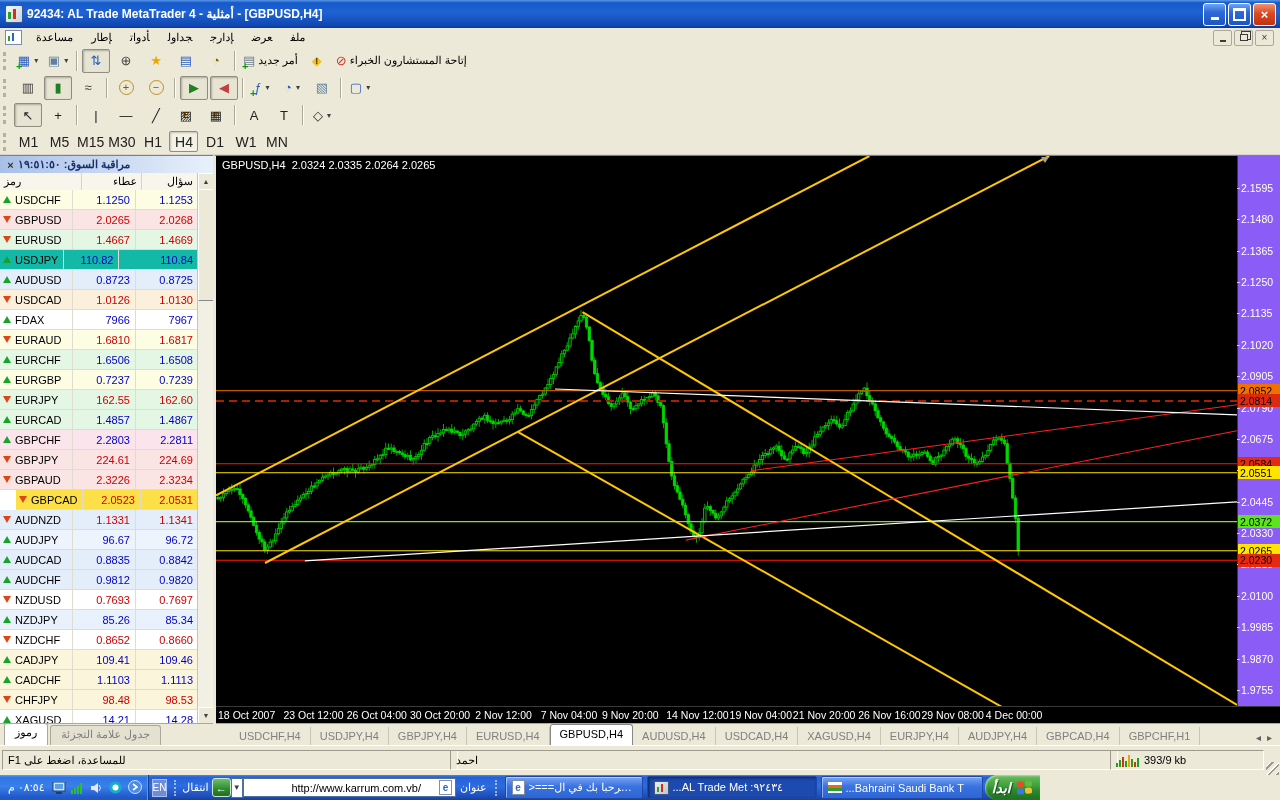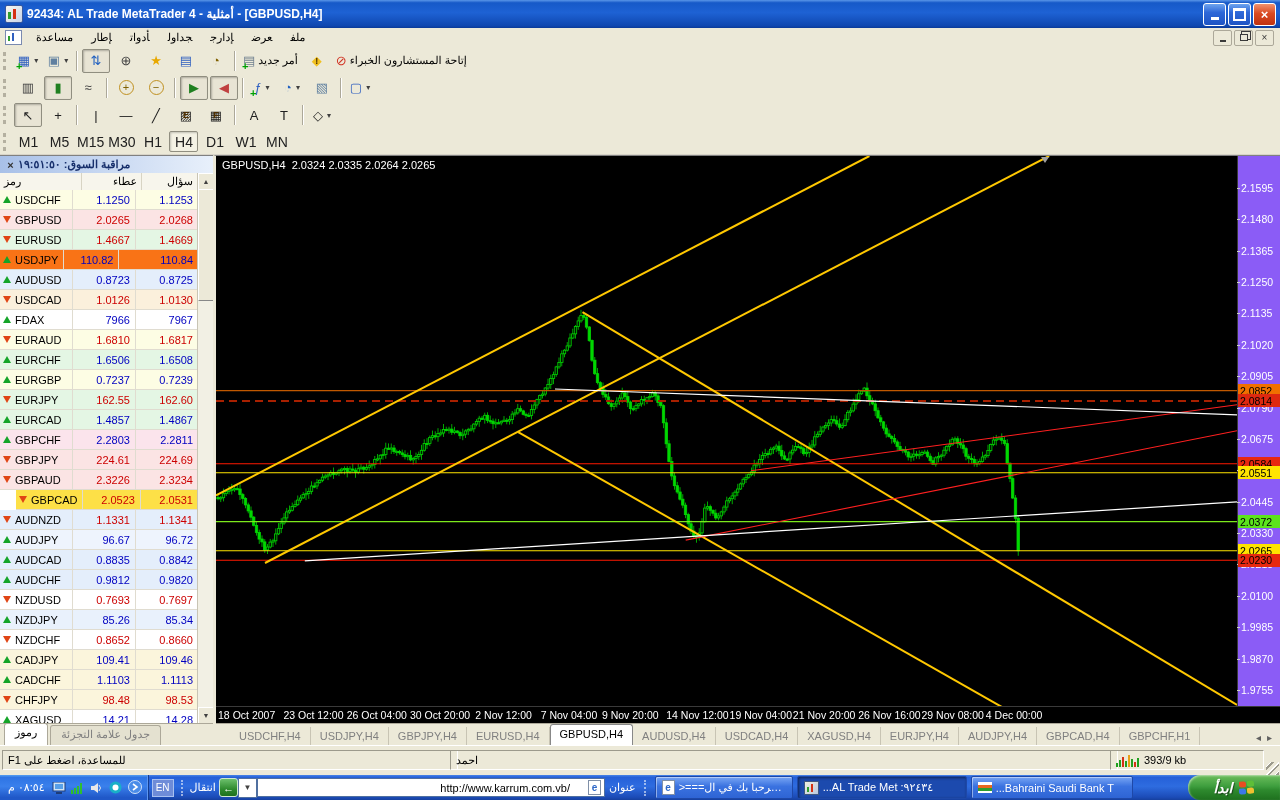--- a/index.html
+++ b/index.html
@@ -105,21 +105,21 @@
   .spanel{position:absolute;top:4px;height:18px;border:1px solid;border-color:#9C9A8C #FFF #FFF #9C9A8C;
     display:flex;align-items:center;padding:0 5px;color:#000;}
   #sp-help{left:2px;width:444px;direction:rtl;justify-content:flex-end;}
   #sp-acct{left:450px;width:656px;direction:rtl;justify-content:flex-end;}
   #sp-traffic{left:1110px;width:142px;gap:5px;}
   #histo{display:flex;align-items:flex-end;gap:1px;height:13px;}
   #histo i{display:block;width:2px;}
   #resize-grip{position:absolute;right:1px;bottom:1px;width:13px;height:13px;
     background:repeating-linear-gradient(135deg,transparent 0 3px,#fff 3px 4px,#9C9A8C 4px 6px);}
   
-  #taskbar{position:absolute;left:0;top:775px;width:1280px;height:25px;
+  #taskbar{position:absolute;left:0;top:775px;width:1040px;height:25px;
     background:linear-gradient(180deg,#4A86E8 0%,#2560D8 9%,#2E6CE0 45%,#1C4CB8 88%,#16409F 100%);
     display:flex;align-items:center;color:#fff;}
   #tray{display:flex;align-items:center;height:25px;padding:0 6px 0 8px;gap:5px;
     background:linear-gradient(180deg,#56A0F0 0%,#2E74E4 10%,#3A80EC 45%,#2058C8 90%);
     border-right:1px solid #123C90;box-shadow:inset -1px 0 0 #5E96F0;}
   #clock{font-size:11px;margin-right:2px;white-space:nowrap;direction:rtl;}
   .tico{width:14px;height:12px;display:flex;align-items:flex-end;justify-content:center;}
   .lang{width:20px;height:16px;background:#6E8CD8;border:1px solid #A8C0F0;color:#fff;display:flex;
     align-items:center;justify-content:center;font-size:10px;margin:0 3px;}
   .tgrip{width:3px;height:16px;border-left:2px dotted rgba(255,255,255,.55);margin:0 4px;}
@@ -354,21 +354,21 @@
           <span class="ask" style="color: rgb(204, 0, 0);">2.0268</span>
         </div>
         <div class="mw-row" style="background: rgb(228, 246, 228);">
           <span class="sym">
             <span class="arr down"></span>
             <span>EURUSD</span>
           </span>
           <span class="bid" style="color: rgb(204, 0, 0);">1.4667</span>
           <span class="ask" style="color: rgb(204, 0, 0);">1.4669</span>
         </div>
-        <div class="mw-row" style="background: #f97316;">
+        <div class="mw-row" style="background: #14b8a6;">
           <span class="sym">
             <span class="arr up"></span>
             <span>USDJPY</span>
           </span>
           <span class="bid" style="color: rgb(0, 0, 192);">110.82</span>
           <span class="ask" style="color: rgb(0, 0, 192); padding-left: 24px;">110.84</span>
         </div>
         <div class="mw-row" style="background: rgb(228, 238, 251);">
           <span class="sym">
             <span class="arr up"></span>

